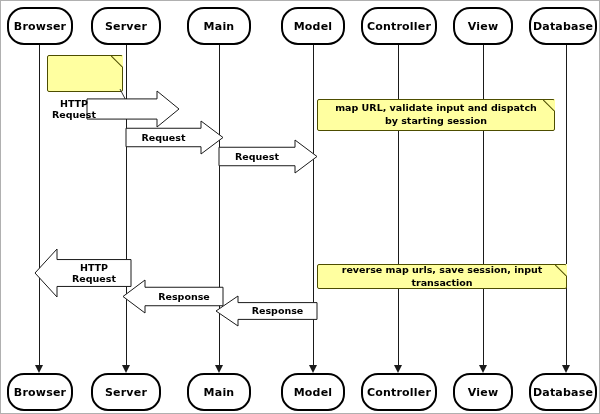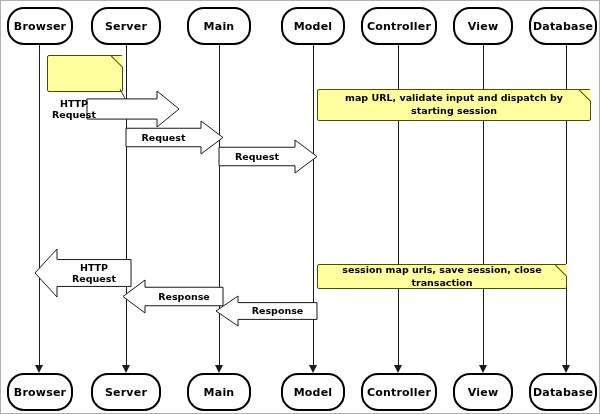--- a/index.html
+++ b/index.html
@@ -139,27 +139,27 @@
       <div class="arrowhead-down" style="left: 478px; top: 364px;"></div>
       <div class="lifeline-line" style="left: 565px; top: 40px; height: 324px;"></div>
       <div class="arrowhead-down" style="left: 561px; top: 364px;"></div>
     </div>
   <div id="notes-layer">
       <div class="note" style="left: 46px; top: 54px; width: 76px; height: 37px;">
         <span></span>
         <span class="fold"></span>
         <span class="fold-edge"></span>
       </div>
-      <div class="note" style="left: 316px; top: 88px; width: 274px; height: 32px;">
+      <div class="note" style="left: 316px; top: 98px; width: 238px; height: 32px;">
         <span>map URL, validate input and dispatch by starting session</span>
         <span class="fold"></span>
         <span class="fold-edge"></span>
       </div>
       <div class="note" style="left: 316px; top: 263px; width: 250px; height: 25px;">
-        <span>session map urls, save session, close transaction</span>
+        <span>reverse map urls, save session, input transaction</span>
         <span class="fold"></span>
         <span class="fold-edge"></span>
       </div>
       <svg width="600" height="414" style="position: absolute; left: 0px; top: 0px; pointer-events: none;">
         <path d="M 119 88 L 132 113" stroke="#333333" stroke-width="1" fill="none"></path>
       </svg>
     </div>
   <div id="messages-layer">
       <div class="msg" style="left: 38px; top: 90px; width: 92px; height: 36px; padding-left: 48px;">
         <svg width="92" height="36" viewBox="0 0 92 36">

